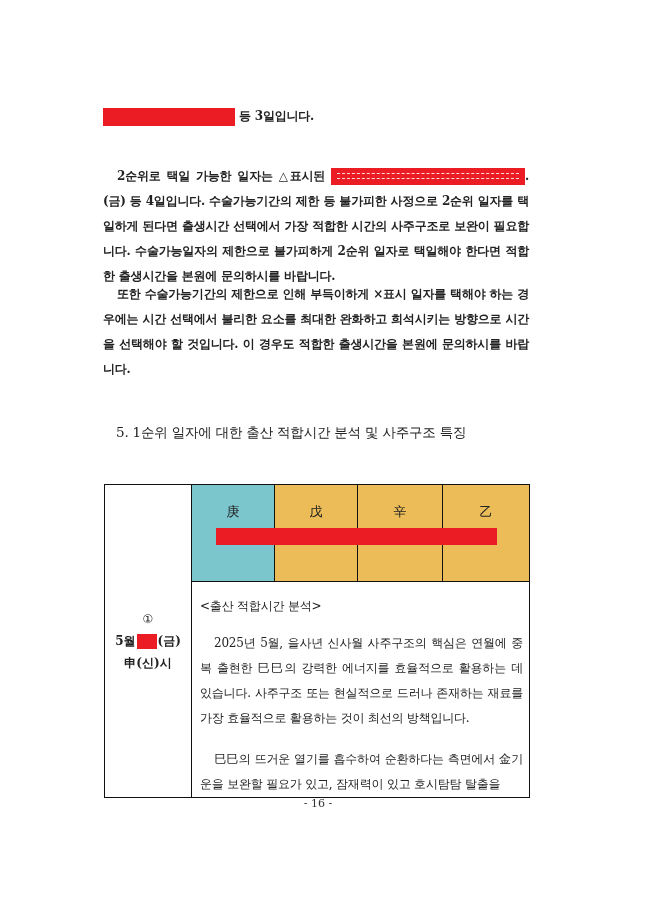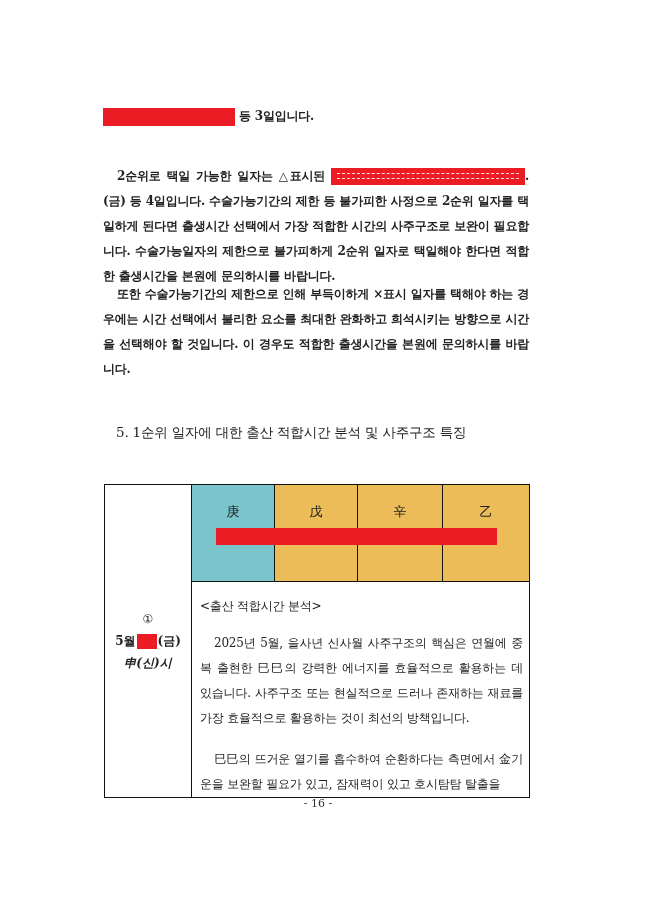--- a/index.html
+++ b/index.html
@@ -52,21 +52,21 @@
 <div class="heading">5. 1순위 일자에 대한 출산 적합시간 분석 및 사주구조 특징</div>
 
 <table class="saju">
   <tbody>
       <tr>
     <td class="left" rowspan="2">
       <div>①</div>
       <div style="font-weight:bold;">
         <span>5월</span><span class="redact" style="width:20px;height:15px;margin:0 1px;"></span><span>(금)</span>
       </div>
-      <div style="font-weight:bold;font-style:italic;">申(신)시</div>
+      <div style="font-weight:bold;">申(신)시</div>
     </td>
     <td class="stem teal" style="width:82px;">庚</td>
     <td class="stem yellow" style="width:82px;">戊</td>
     <td class="stem yellow" style="width:84px;">辛</td>
     <td class="stem yellow">乙</td>
   </tr>
   <tr>
     <td class="body" colspan="4">
       <div>&lt;출산 적합시간 분석&gt;</div>
       <div style="height:12px;"></div>

